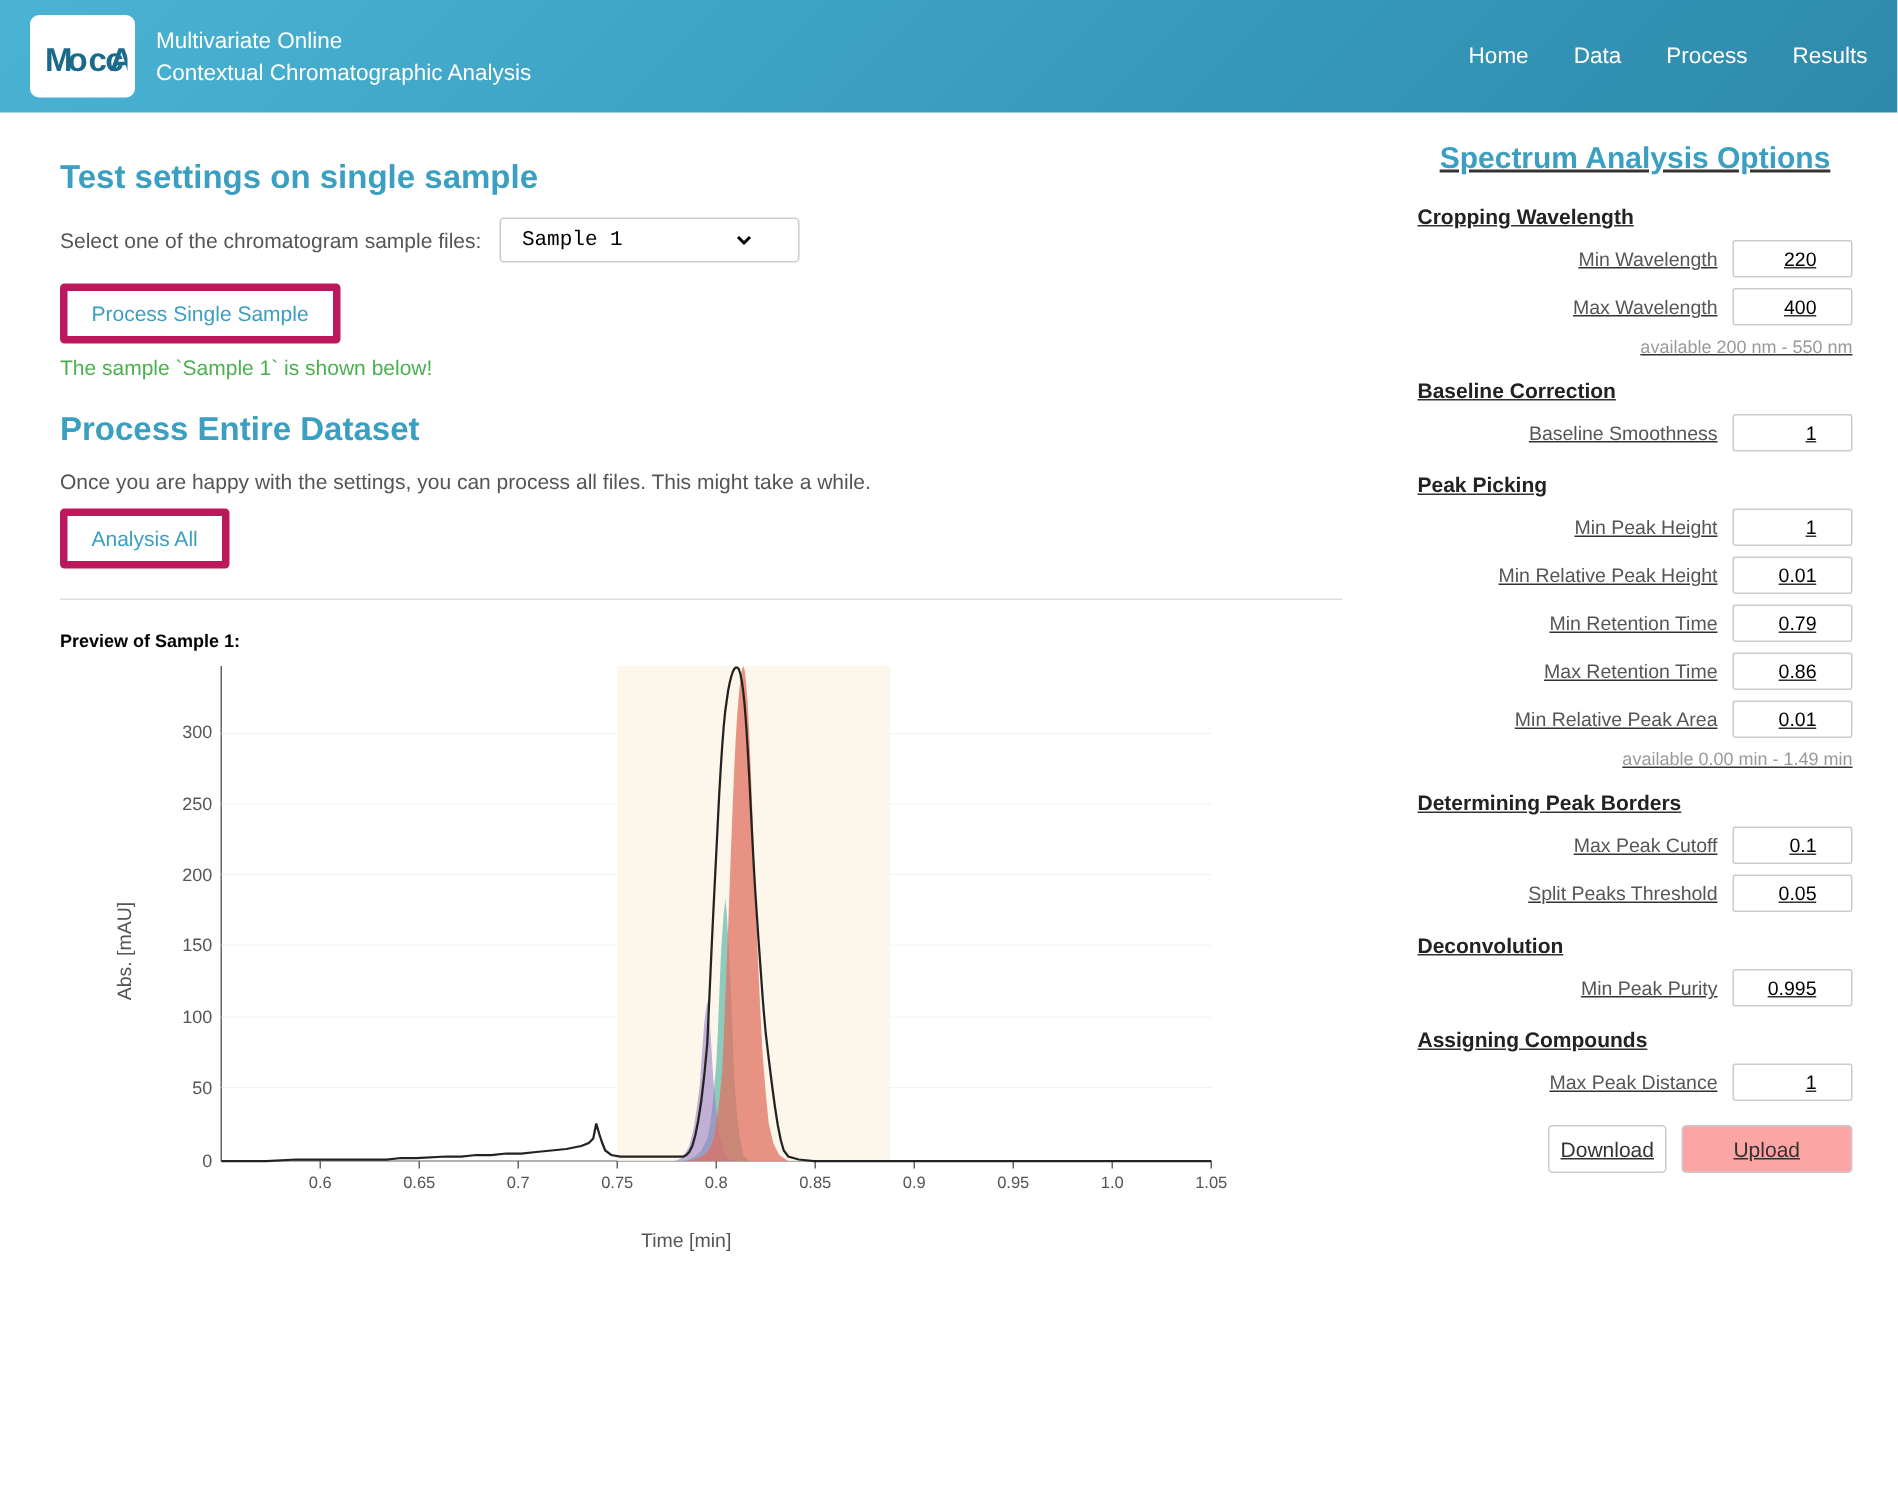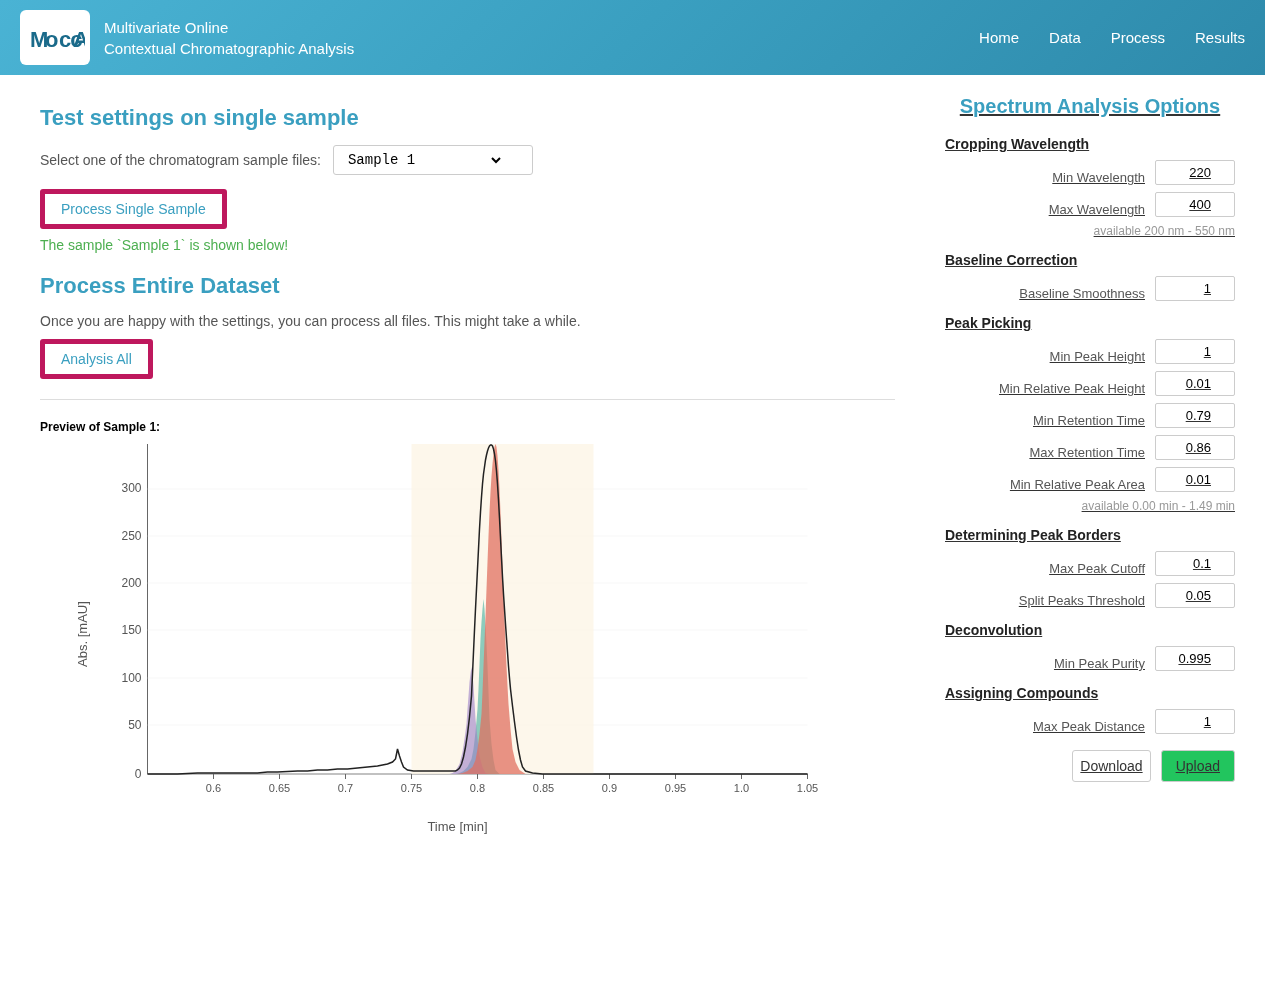--- a/index.html
+++ b/index.html
@@ -178,21 +178,21 @@
     }
     .section-header {
       font-size: 14px;
       font-weight: bold;
       color: #222;
       margin-top: 14px;
       margin-bottom: 8px;
     }
     .form-row {
       display: flex;
-      align-items: flex-end;
+      align-items: center;
       justify-content: flex-end;
       gap: 10px;
       margin-bottom: 7px;
     }
     .form-label {
       color: #555;
       font-size: 13px;
       text-align: right;
     }
     .form-input {
@@ -213,23 +213,23 @@
       border: 1px solid #ccc;
       background: white;
       color: #333;
       padding: 7px 7px;
       border-radius: 3px;
       cursor: pointer;
       font-size: 14px;
     }
     .btn-upload {
       border: 1px solid #ccc;
-      background: #22c55e;
+      background: #fca5a5;
       color: #333;
-      padding: 7px 14px;
+      padding: 7px 34px;
       border-radius: 3px;
       cursor: pointer;
       font-size: 14px;
     }
     .bottom-buttons {
       display: flex;
       gap: 10px;
       justify-content: flex-end;
       margin-top: 16px;
     }

